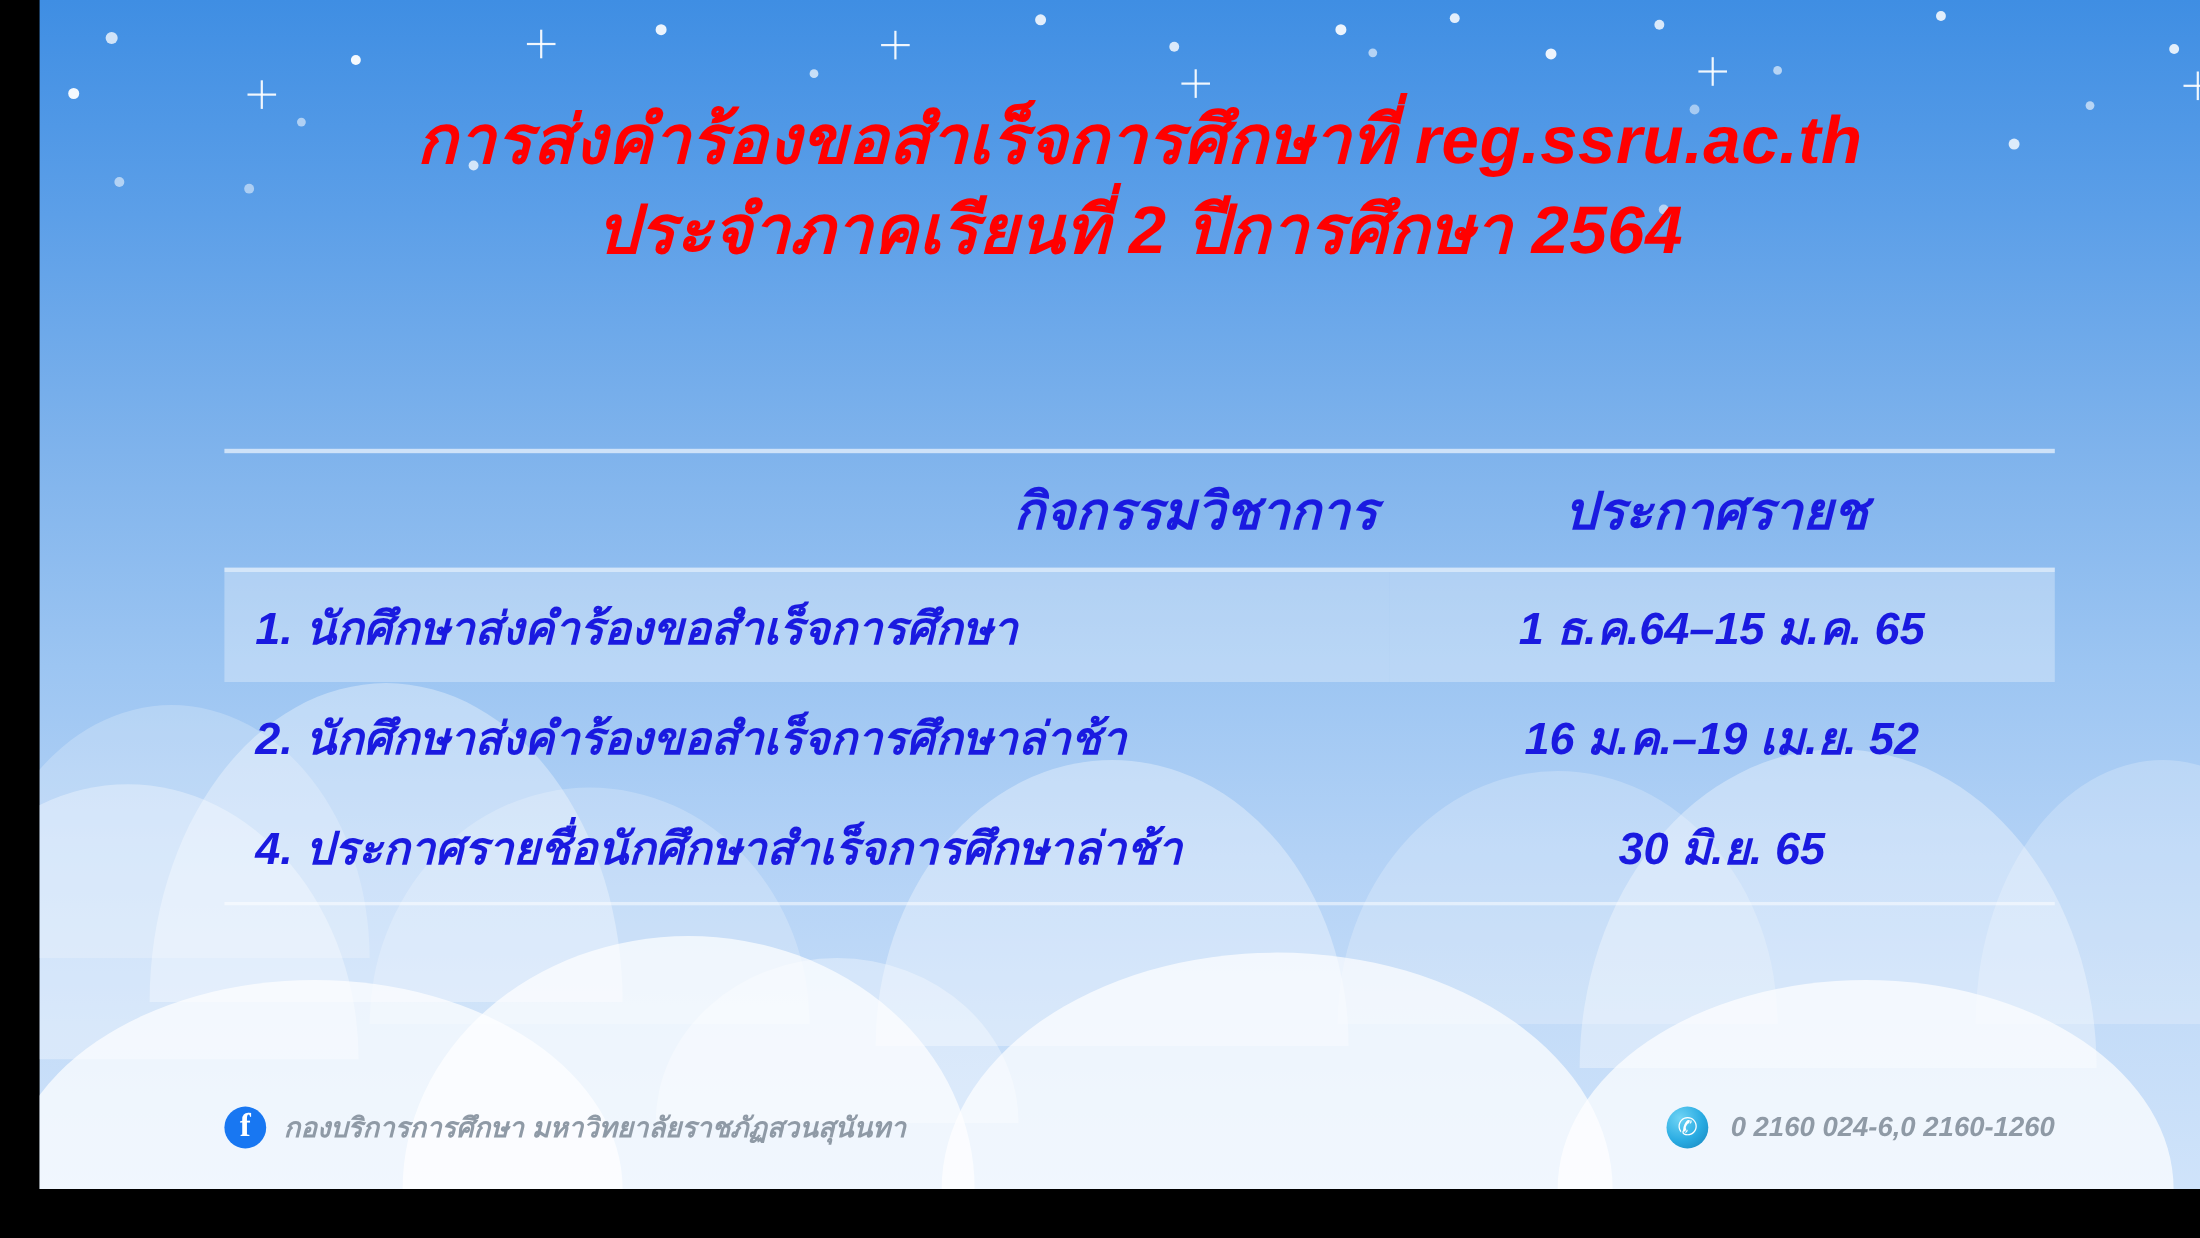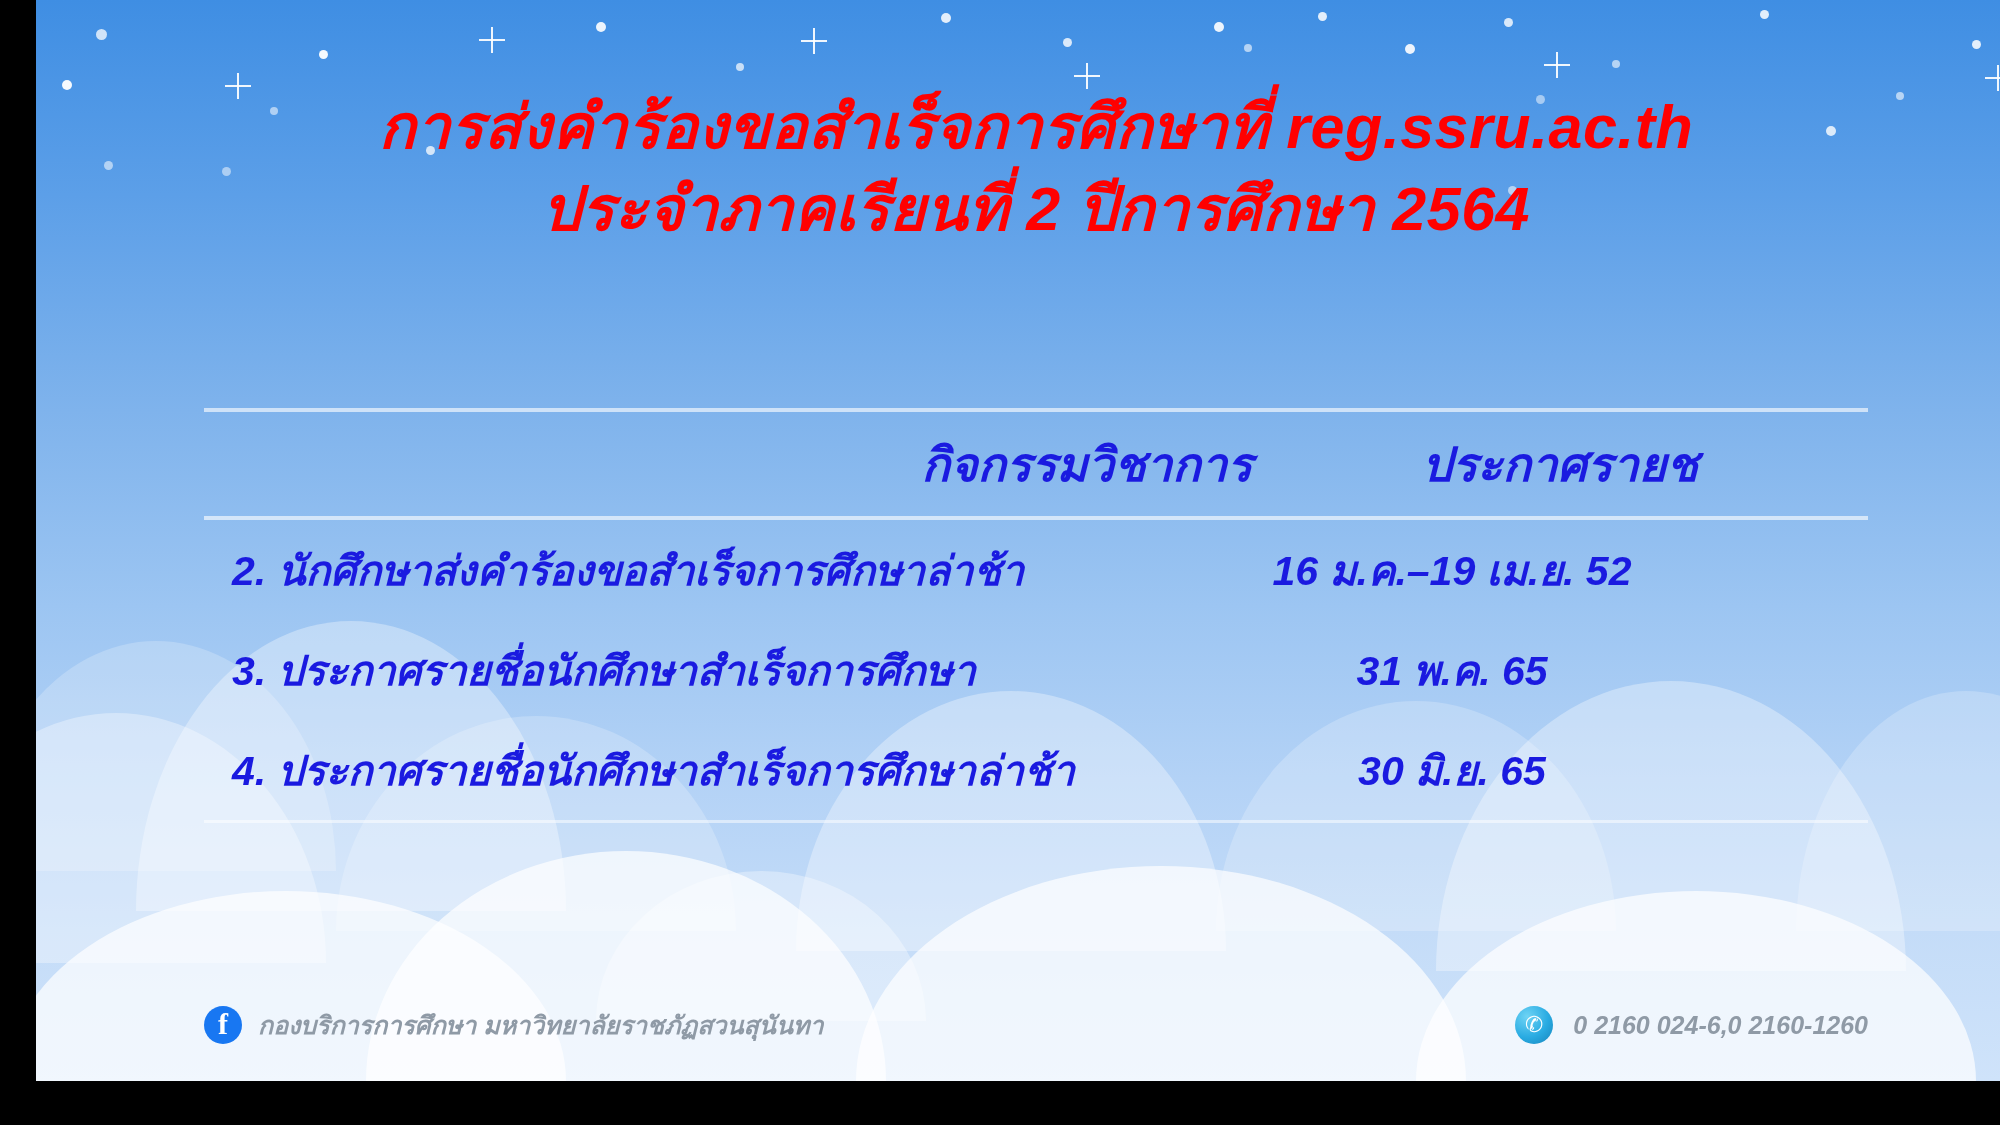--- a/index.html
+++ b/index.html
@@ -233,27 +233,27 @@
       <thead>
         <tr class="head-row">
           <th class="c-activity">กิจกรรมวิชาการ</th>
           <th class="c-date">ประกาศรายช</th>
         </tr>
       </thead>
     </table>
     <div class="rule"></div>
     <table class="sched-table">
       <tbody>
+        <tr class="body-row highlight">
+          <td class="activity" style="width:63%">1. นักศึกษาส่งคำร้องขอสำเร็จการศึกษา</td>
+          <td class="date" style="width:37%">1 ธ.ค.64–15 ม.ค. 65</td>
+        </tr>
         <tr class="body-row">
           <td class="activity">2. นักศึกษาส่งคำร้องขอสำเร็จการศึกษาล่าช้า</td>
           <td class="date">16 ม.ค.–19 เม.ย. 52</td>
-        </tr>
-        <tr class="body-row">
-          <td class="activity">3. ประกาศรายชื่อนักศึกษาสำเร็จการศึกษา</td>
-          <td class="date">31 พ.ค. 65</td>
         </tr>
         <tr class="body-row">
           <td class="activity">4. ประกาศรายชื่อนักศึกษาสำเร็จการศึกษาล่าช้า</td>
           <td class="date">30 มิ.ย. 65</td>
         </tr>
       </tbody>
     </table>
     <div class="rule thin"></div>
   </div>
 

